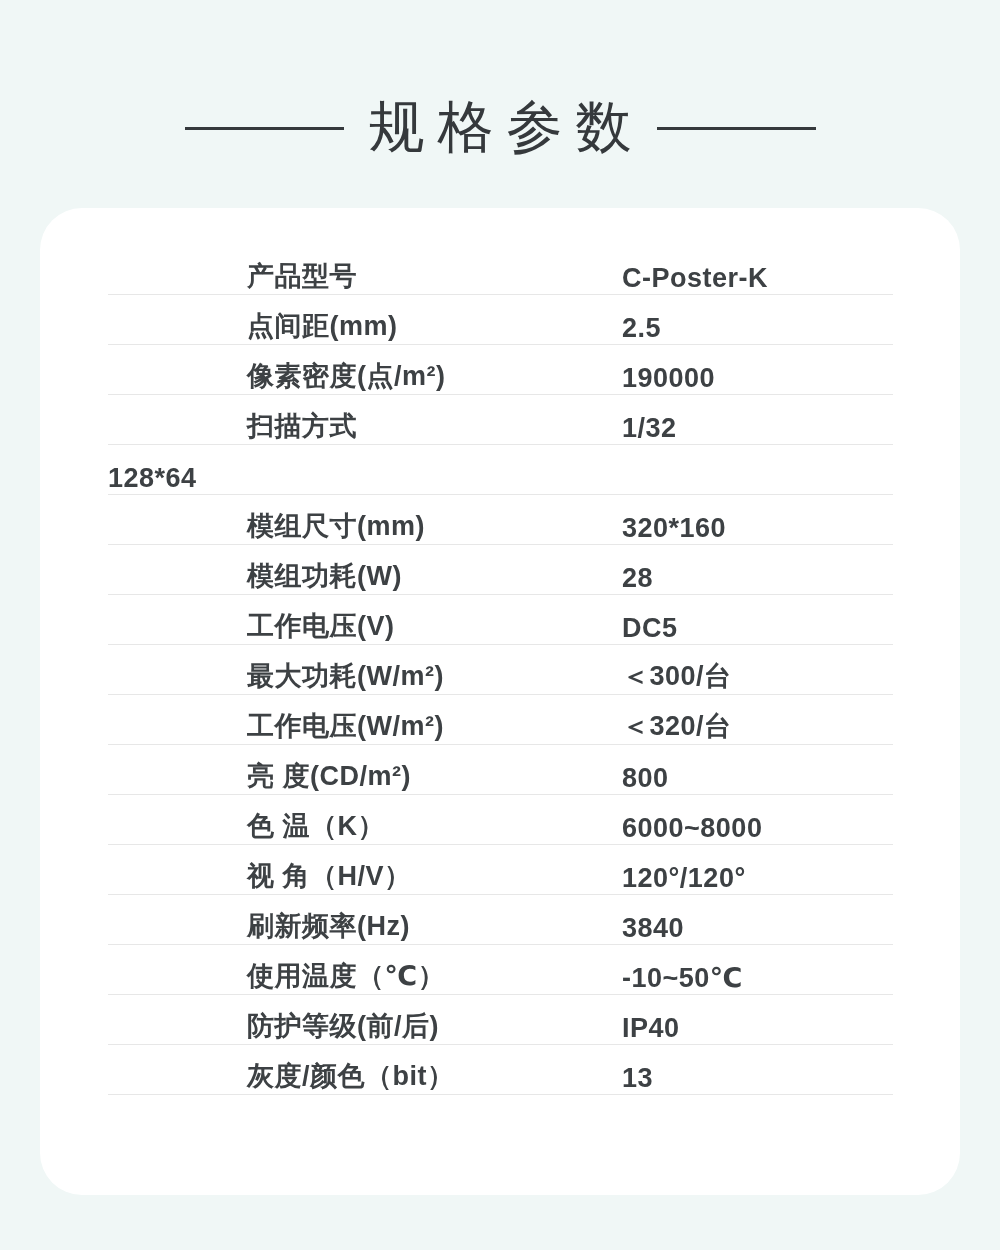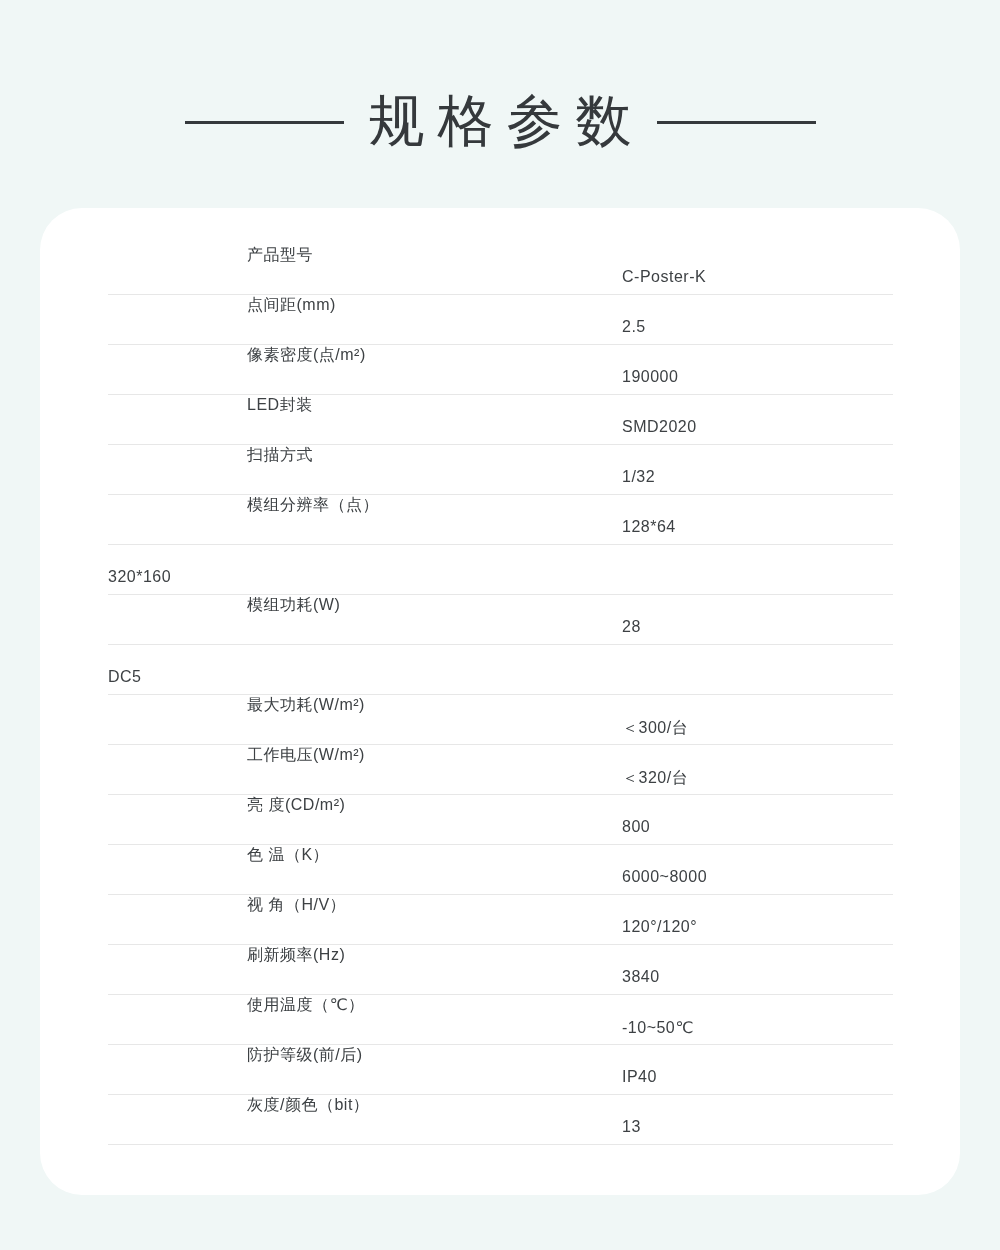--- a/index.html
+++ b/index.html
@@ -13,21 +13,21 @@
   html, body {
     width: 1000px;
     height: 1250px;
     background: var(--bg);
     font-family: "Liberation Sans", "DejaVu Sans", sans-serif;
     position: relative;
     overflow: hidden;
   }
   .title-row {
     position: absolute;
-    top: 84px;
+    top: 90px;
     left: 0;
     width: 1000px;
     height: 76px;
     display: flex;
     align-items: center;
     justify-content: center;
     gap: 25px;
   }
   .dash {
     width: 159px;
@@ -52,25 +52,26 @@
     border-radius: 42px;
   }
   .spec-table {
     position: absolute;
     left: 68px;
     right: 67px;
     top: 37px;
   }
   .spec-row {
     display: flex;
-    align-items: flex-start;
+    align-items: flex-end;
     height: 50px;
     border-bottom: 1px solid var(--divider);
-    font-size: 16px;
+    font-size: 27px;
     color: var(--text);
+    font-weight: bold;
   }
   .spec-label {
     width: 514px;
     padding-left: 139px;
     letter-spacing: 0.5px;
     white-space: nowrap;
   }
   .spec-value {
     flex: 1;
     letter-spacing: 0.5px;
@@ -95,39 +96,36 @@
       </div>
       <div class="spec-row">
         <div class="spec-label">点间距(mm)</div>
         <div class="spec-value">2.5</div>
       </div>
       <div class="spec-row">
         <div class="spec-label">像素密度(点/m²)</div>
         <div class="spec-value">190000</div>
       </div>
       <div class="spec-row">
-        <div class="spec-label">LED封装</div>
-        <div class="spec-value">SMD2020</div>
-      </div>
-      <div class="spec-row">
         <div class="spec-label">扫描方式</div>
         <div class="spec-value">1/32</div>
       </div>
       <div class="spec-row">
-        <div class="spec-label">模组分辨率（点）</div>
         <div class="spec-value">128*64</div>
       </div>
       <div class="spec-row">
+        <div class="spec-label">模组尺寸(mm)</div>
         <div class="spec-value">320*160</div>
       </div>
       <div class="spec-row">
         <div class="spec-label">模组功耗(W)</div>
         <div class="spec-value">28</div>
       </div>
       <div class="spec-row">
+        <div class="spec-label">工作电压(V)</div>
         <div class="spec-value">DC5</div>
       </div>
       <div class="spec-row">
         <div class="spec-label">最大功耗(W/m²)</div>
         <div class="spec-value">＜300/台</div>
       </div>
       <div class="spec-row">
         <div class="spec-label">工作电压(W/m²)</div>
         <div class="spec-value">＜320/台</div>
       </div>

